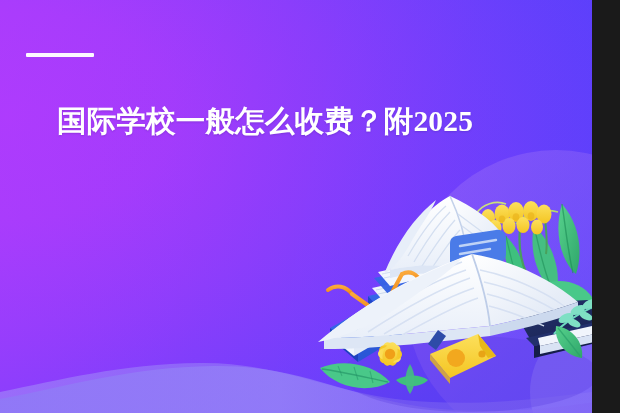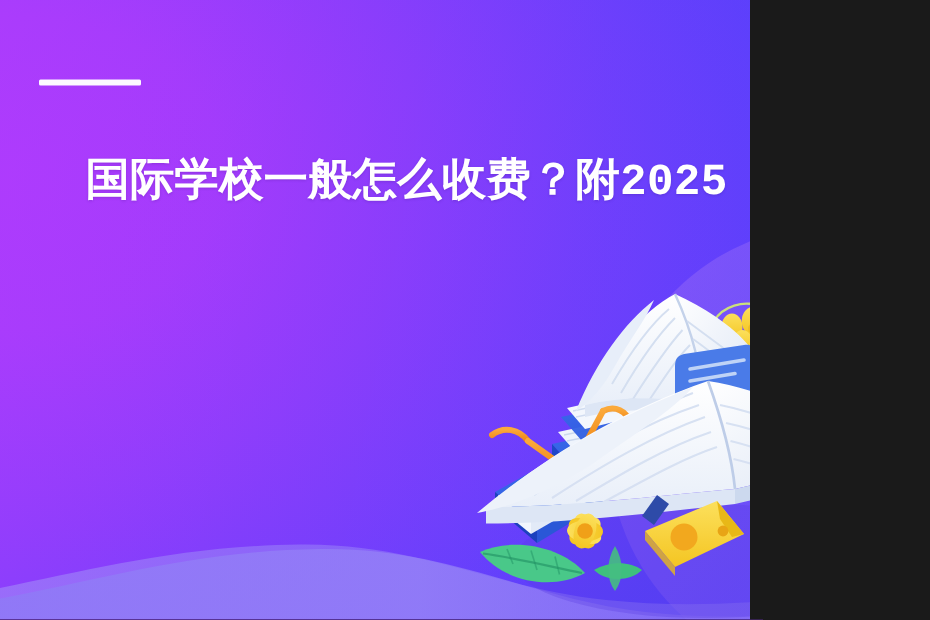--- a/index.html
+++ b/index.html
@@ -1,20 +1,20 @@
 <!DOCTYPE html>
 <html><head>
 <meta charset="utf-8">
 <style>
   html,body{margin:0;padding:0;background:#1a1a1a;}
   #stage{
     position:relative;
-    width:500px;height:413px;
+    width:592px;height:413px;
     overflow:hidden;
-    font-family:Liberation Mono, monospace;
+    font-family:Liberation Serif, serif;
     background:#8B3CF7;
   }
   .layer{position:absolute;inset:0;}
   .bg-grad{
     background:
       radial-gradient(125% 115% at 2% 28%, #A73BFC 0%, #A13CFB 22%, #8C3EFB 44%, #7240FB 68%, #5C41FB 88%, #5440FA 100%);
   }
   .bg-tint{
     background:linear-gradient(100deg, rgba(190,60,255,.34) 0%, rgba(150,55,255,.10) 38%, rgba(70,60,255,.16) 72%, rgba(78,62,252,.30) 100%);
   }

